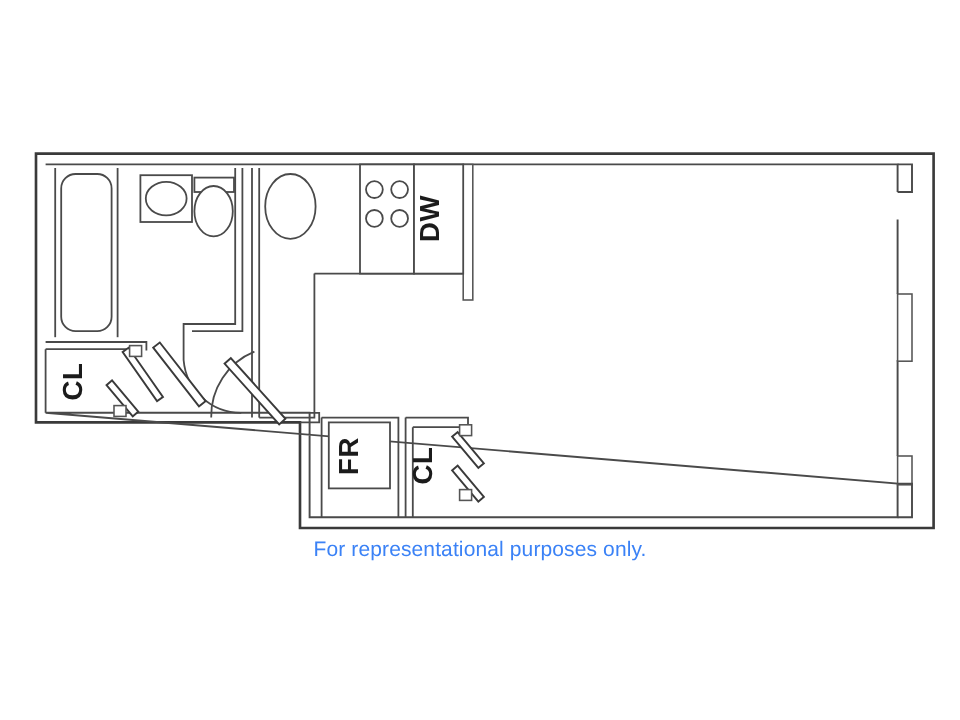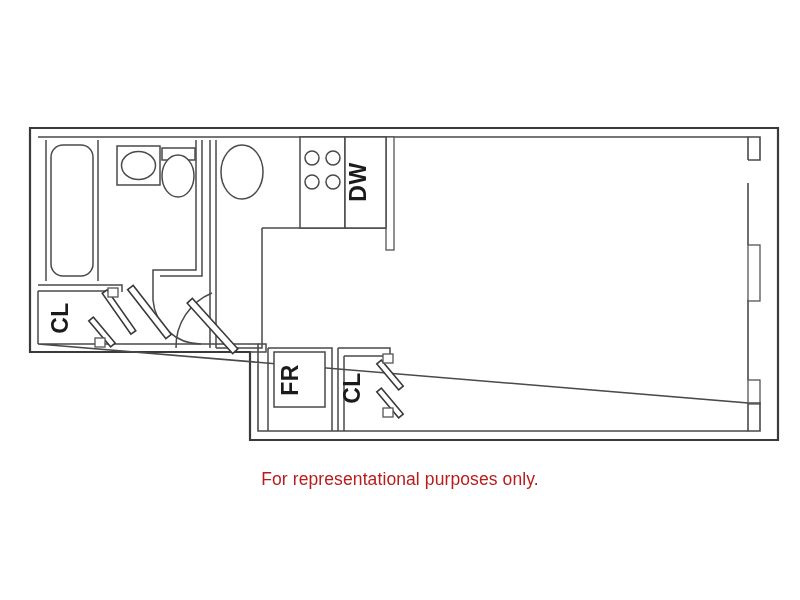--- a/index.html
+++ b/index.html
@@ -33,26 +33,26 @@
   .room-label {
     font-family: "Liberation Sans", sans-serif;
     font-size: 23px;
     font-weight: 600;
     fill: #1b1b1b;
     letter-spacing: 0.5px;
   }
   .caption-text {
     position: absolute;
     left: 0;
-    top: 469px;
+    top: 447px;
     width: 800px;
     text-align: center;
     font-family: "Liberation Sans", sans-serif;
     font-size: 17.5px;
-    color: #b91c1c;
+    color: #3b82f6;
     letter-spacing: 0.1px;
     white-space: nowrap;
   }
 </style>
 </head>
 <body>
 
 <div id="page">
 
   <svg id="floorplan-svg" viewBox="0 0 800 600">

